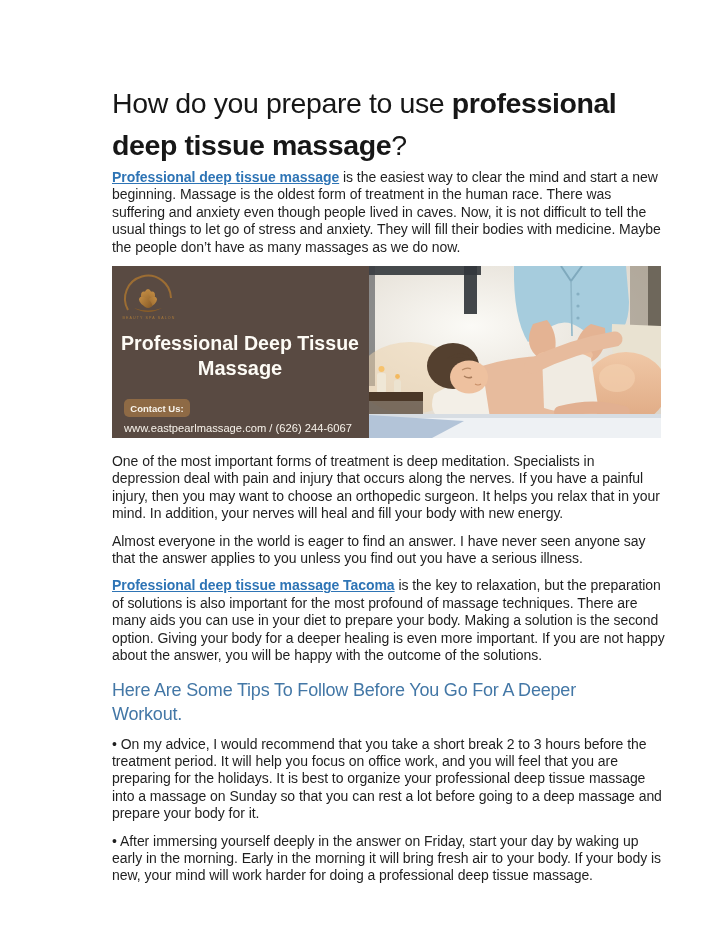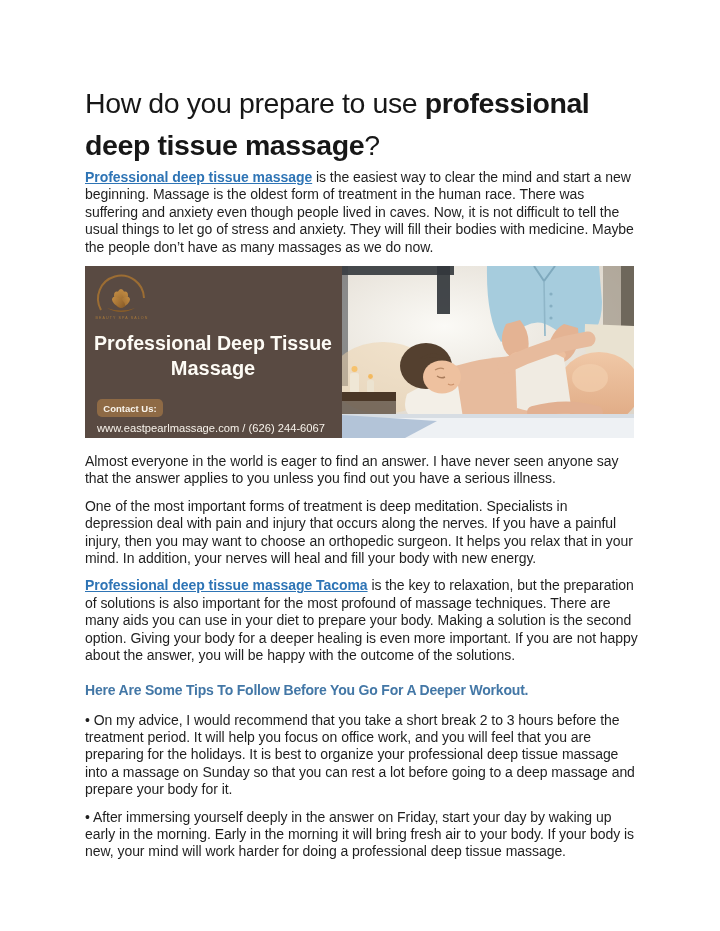--- a/index.html
+++ b/index.html
@@ -1,34 +1,34 @@
 <!DOCTYPE html>
 <html><head>
 <meta charset="utf-8">
 <style>
   * { margin: 0; padding: 0; box-sizing: border-box; }
   html, body { width: 720px; height: 931px; background: #ffffff; overflow: hidden; }
   body { font-family: "Liberation Sans", sans-serif; color: #1f1f1f; }
   .page {
     width: 720px; height: 931px;
-    padding: 82px 84px 0 85px;
+    padding: 82px 84px 0 112px;
   }
   .doc-title {
     font-size: 28.5px; font-weight: 400; color: #171717;
     line-height: 42px; letter-spacing: -0.4px; margin-bottom: 3px;
   }
   .doc-title .kw { font-weight: 700; }
   p.body-p {
     font-size: 14px; line-height: 17.4px; letter-spacing: -0.05px;
     margin-bottom: 10px; color: #1f1f1f; width: 553px;
   }
   a.doc-link { color: #2e74b5; font-weight: 700; text-decoration: underline; cursor: pointer; }
   .banner { margin: 6px 0 15px 0; width: 549px; height: 172px; display: block; }
   .subheading {
-    font-size: 14px; font-weight: 700; color: #4377a6;
+    font-size: 18px; font-weight: 400; color: #4377a6;
     line-height: 24px; margin: 13px 0 10px 0; letter-spacing: -0.2px;
   }
   svg text { font-family: "Liberation Sans", sans-serif; }
 </style>
 </head>
 <body>
 
 <div class="page">
 
   <h1 class="doc-title"><span>How do you prepare to use </span><span class="kw">professional deep tissue massage</span><span>?</span></h1>
@@ -130,23 +130,23 @@
       </g>
       <text x="128" y="84" text-anchor="middle" font-size="20" font-weight="bold" fill="#fdfbf5" textLength="238" lengthAdjust="spacingAndGlyphs">Professional Deep Tissue</text>
       <text x="128" y="109" text-anchor="middle" font-size="20" font-weight="bold" fill="#fdfbf5">Massage</text>
       <rect x="12" y="133" width="66" height="18" rx="5" fill="#8e6a45"></rect>
       <text x="45" y="146" text-anchor="middle" font-size="9.5" font-weight="bold" fill="#f8f4ec">Contact Us:</text>
       <text x="12" y="166" font-size="10.3" fill="#f7f2ea" textLength="228" lengthAdjust="spacingAndGlyphs">www.eastpearlmassage.com / (626) 244-6067</text>
     </g>
   </svg>
 
 
+  <p class="body-p">One of the most important forms of treatment is deep meditation. Specialists in depression deal with pain and injury that occurs along the nerves. If you have a painful injury, then you may want to choose an orthopedic surgeon. It helps you relax that in your mind. In addition, your nerves will heal and fill your body with new energy.</p>
+
   <p class="body-p">Almost everyone in the world is eager to find an answer. I have never seen anyone say that the answer applies to you unless you find out you have a serious illness.</p>
-
-  <p class="body-p">One of the most important forms of treatment is deep meditation. Specialists in depression deal with pain and injury that occurs along the nerves. If you have a painful injury, then you may want to choose an orthopedic surgeon. It helps you relax that in your mind. In addition, your nerves will heal and fill your body with new energy.</p>
 
   <p class="body-p"><a class="doc-link">Professional deep tissue massage Tacoma</a><span> is the key to relaxation, but the preparation of solutions is also important for the most profound of massage techniques. There are many aids you can use in your diet to prepare your body. Making a solution is the second option. Giving your body for a deeper healing is even more important. If you are not happy about the answer, you will be happy with the outcome of the solutions.</span></p>
 
   <h2 class="subheading">Here Are Some Tips To Follow Before You Go For A Deeper Workout.</h2>
 
   <p class="body-p">• On my advice, I would recommend that you take a short break 2 to 3 hours before the treatment period. It will help you focus on office work, and you will feel that you are preparing for the holidays. It is best to organize your professional deep tissue massage into a massage on Sunday so that you can rest a lot before going to a deep massage and prepare your body for it.</p>
 
   <p class="body-p">• After immersing yourself deeply in the answer on Friday, start your day by waking up early in the morning. Early in the morning it will bring fresh air to your body. If your body is new, your mind will work harder for doing a professional deep tissue massage.</p>
 
 </div>

